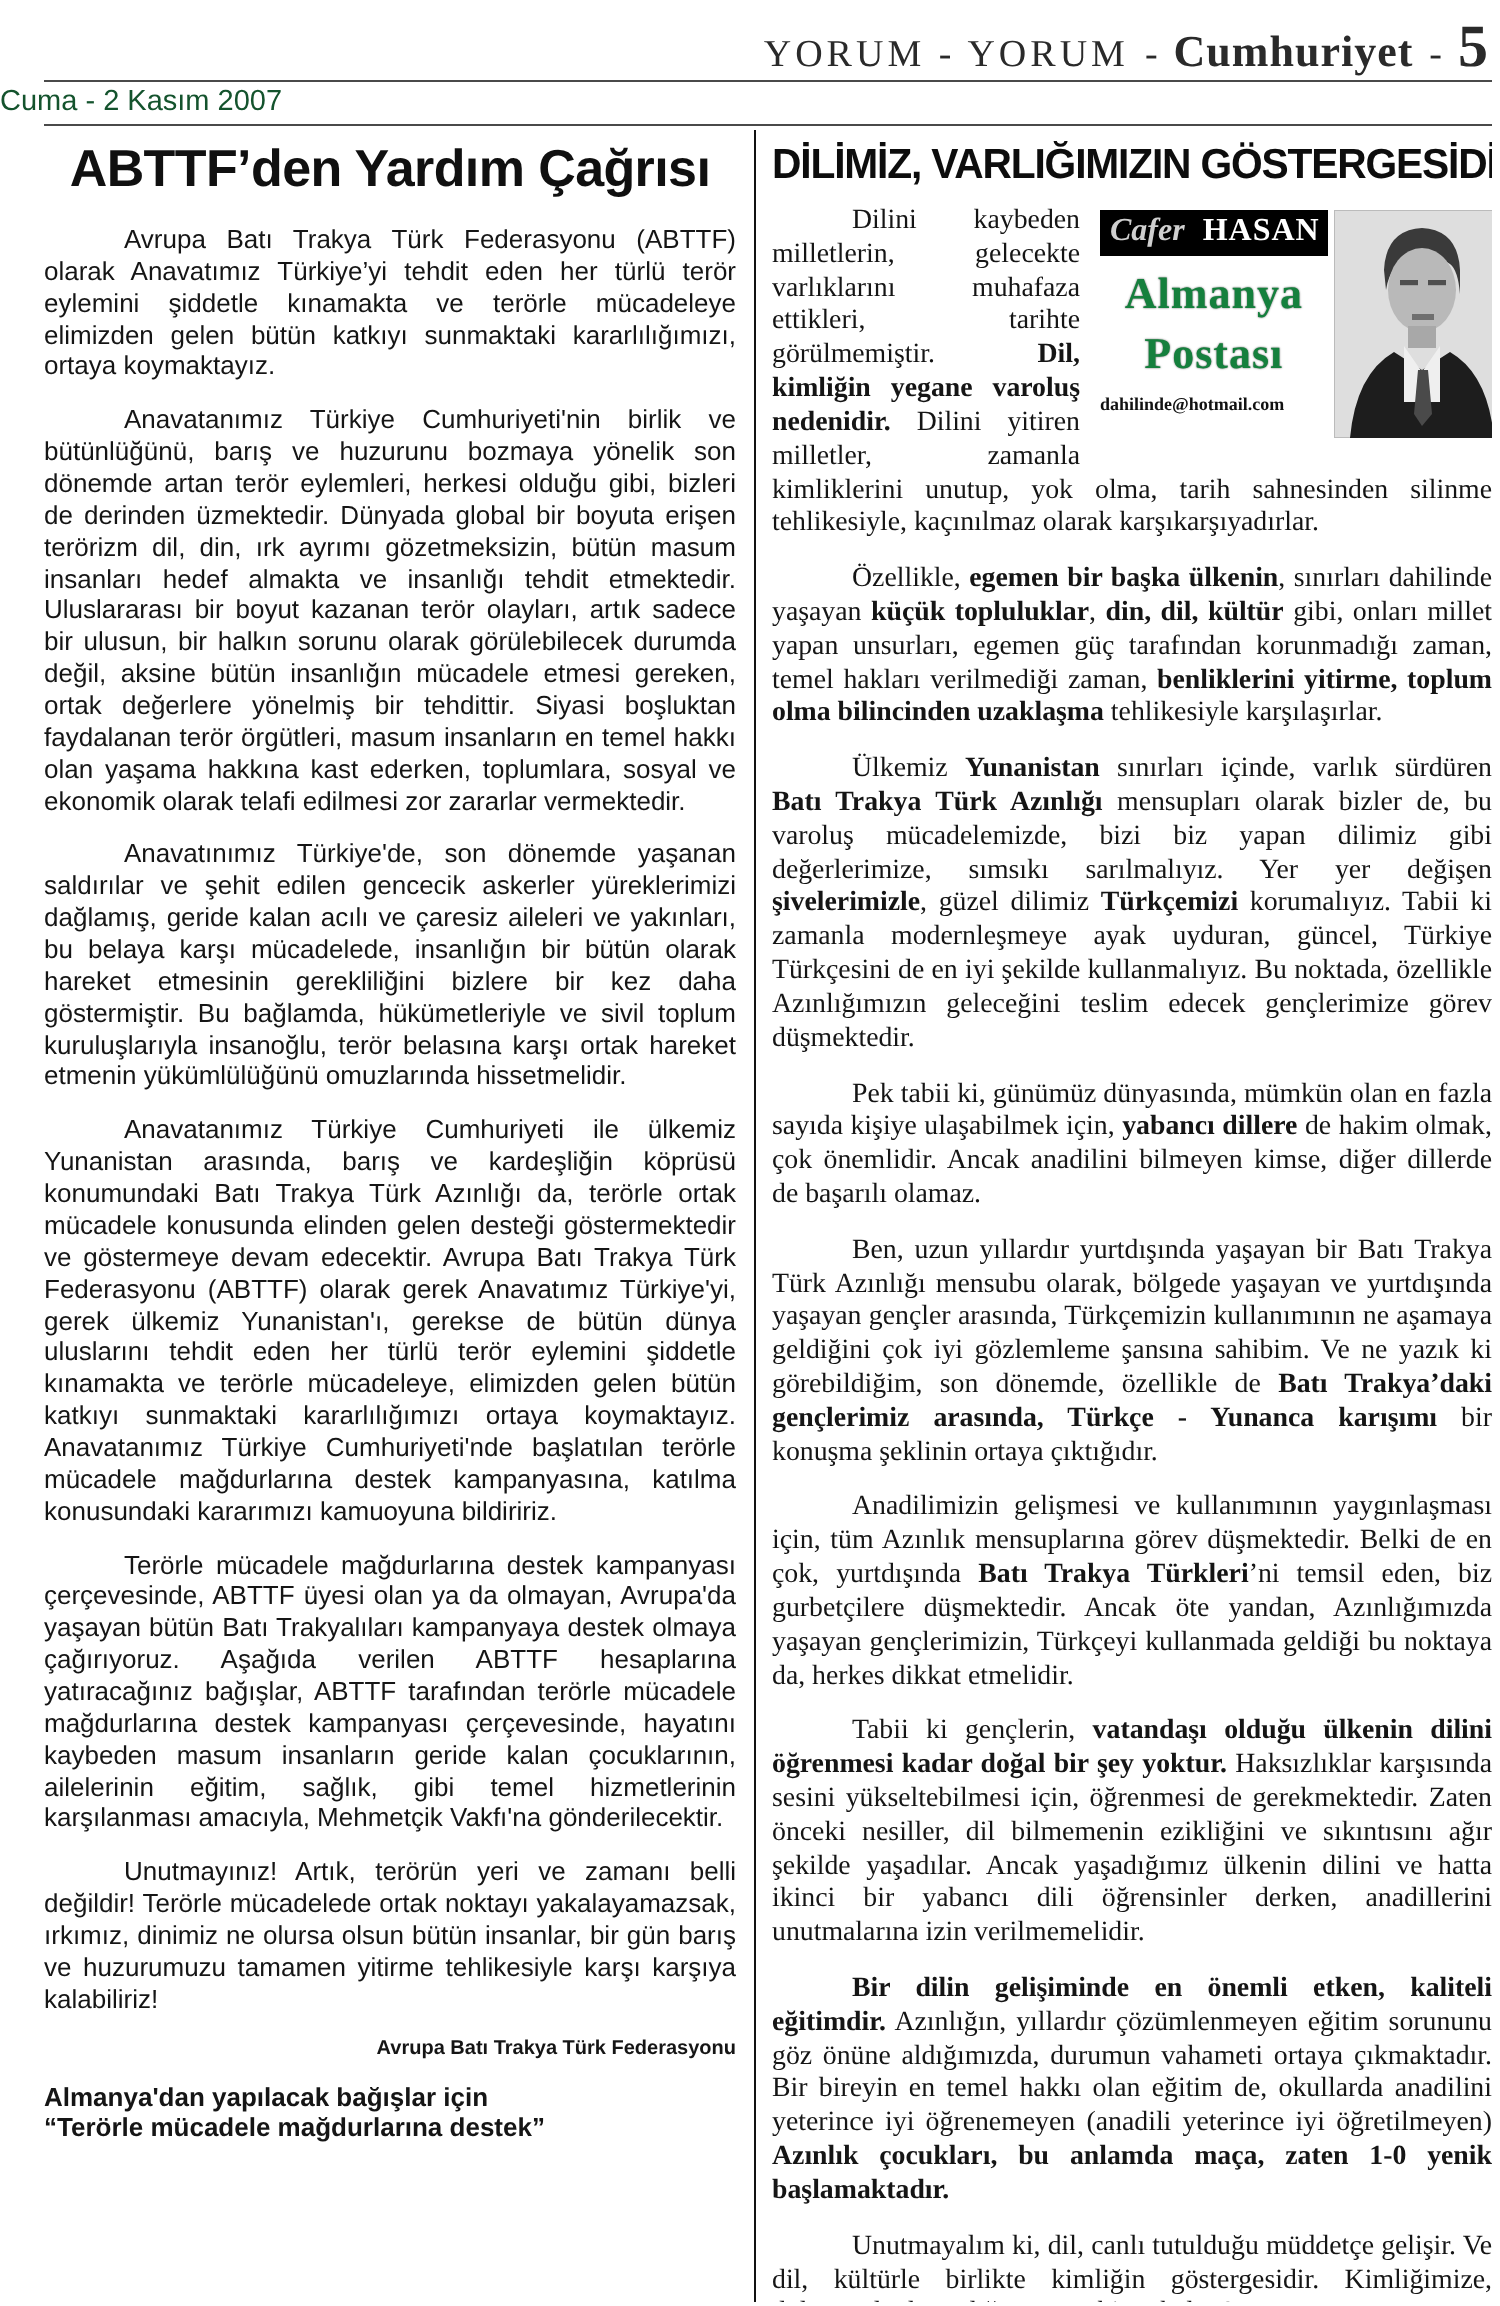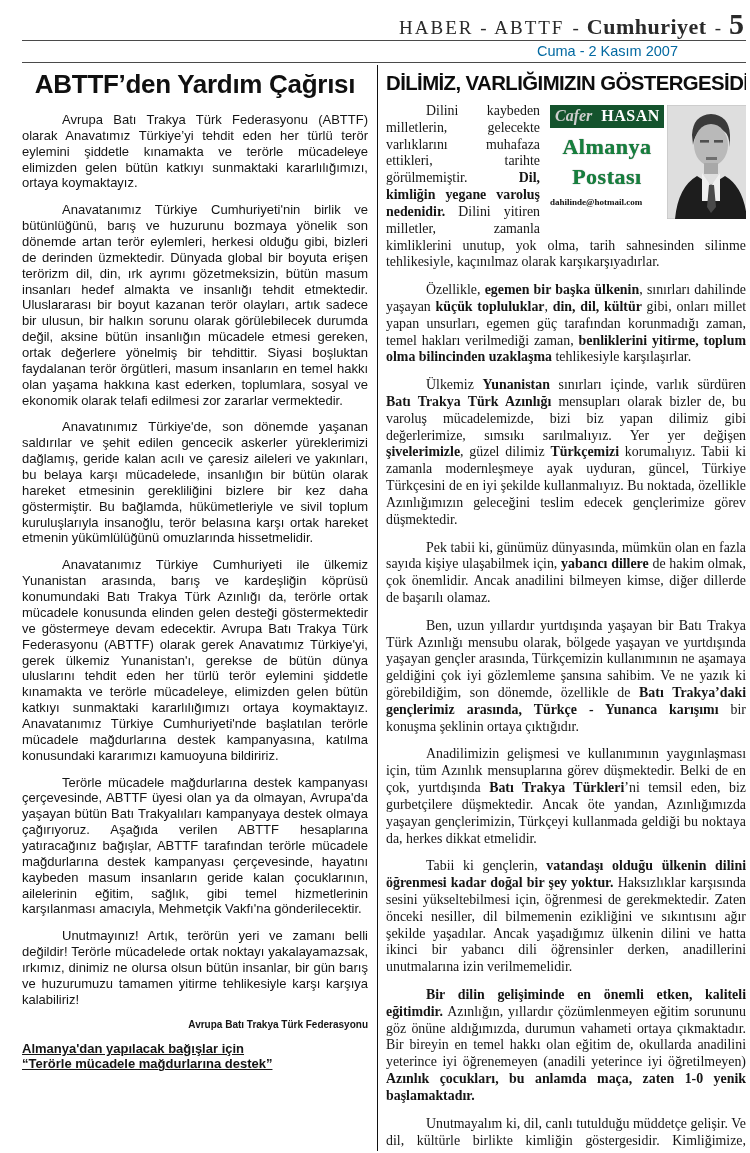--- a/index.html
+++ b/index.html
@@ -21,24 +21,24 @@
     height:32px;
     line-height:32px;
     white-space:nowrap;
   }
   .masthead .section{font-size:19px;letter-spacing:2px;font-variant:small-caps;}
   .masthead .sep{font-size:19px;padding:0 4px;}
   .masthead .brand{font-size:22px;font-weight:bold;letter-spacing:0.5px;margin-top:24px;}
   .masthead .pageno{font-size:30px;font-weight:bold;letter-spacing:0;}
   .rule{height:1px;background:#4a4a4a;margin:0 4px 0 22px;}
   .dateline{
-    text-align:right;
+    text-align:left;
     padding:2px 72px 3px 0;
     font-size:14.5px;
-    color:#0369a1;
+    color:#14532d;
     font-weight:500;
   }
   
   .columns{
     display:flex;
     align-items:stretch;
     padding:2px 4px 0 22px;
     height:1086px;
     overflow:hidden;
   }
@@ -70,21 +70,21 @@
     margin:0 0 11px 0;
   }
   .accounts-label{font-size:13px;margin:0 0 2px 0;text-align:left;}
   .acct-line{
     font-weight:bold;
     text-align:center;
     font-size:13px;
     line-height:1.3;
     margin:0 !important;
   }
-  .acct-block{margin-bottom:23px;text-decoration:underline;}
+  .acct-block{margin-bottom:23px;}
 
   
   .right-title{
     font-weight:bold;
     font-size:21px;
     letter-spacing:-0.6px;
     margin:6px 0 8px 0;
     color:#0d0d0d;
     transform:scaleX(0.97);
     transform-origin:left center;
@@ -108,21 +108,21 @@
     margin:2px 0 6px 10px;
     display:flex;
   }
   .byline-left{
     flex:1;
     display:flex;
     flex-direction:column;
     padding-right:3px;
   }
   .name-bar{
-    background:#14532d;
+    background:#000000;
     color:#fff;
     padding:3px 4px 4px 5px;
     white-space:nowrap;
     line-height:1;
   }
   .name-bar .first{
     color:#cfcfcf;font-weight:bold;font-size:16px;font-style:italic;
   }
   .name-bar .last{
     color:#ffffff;font-weight:bold;font-size:16px;margin-left:5px;letter-spacing:0.5px;
@@ -146,21 +146,21 @@
   }
   .portrait{flex:0 0 88px;height:114px;}
 </style>
 </head>
 <body>
 
 <div class="page">
 
   <div class="header">
     <div class="masthead">
-      <span class="section">HABER - ABTTF</span>
+      <span class="section">YORUM - YORUM</span>
       <span class="sep">-</span>
       <span class="brand">Cumhuriyet</span>
       <span class="sep">-</span>
       <span class="pageno">5</span>
     </div>
     <div class="rule"></div>
     <div class="dateline">Cuma - 2 Kasım 2007</div>
     <div class="rule"></div>
   </div>
 

